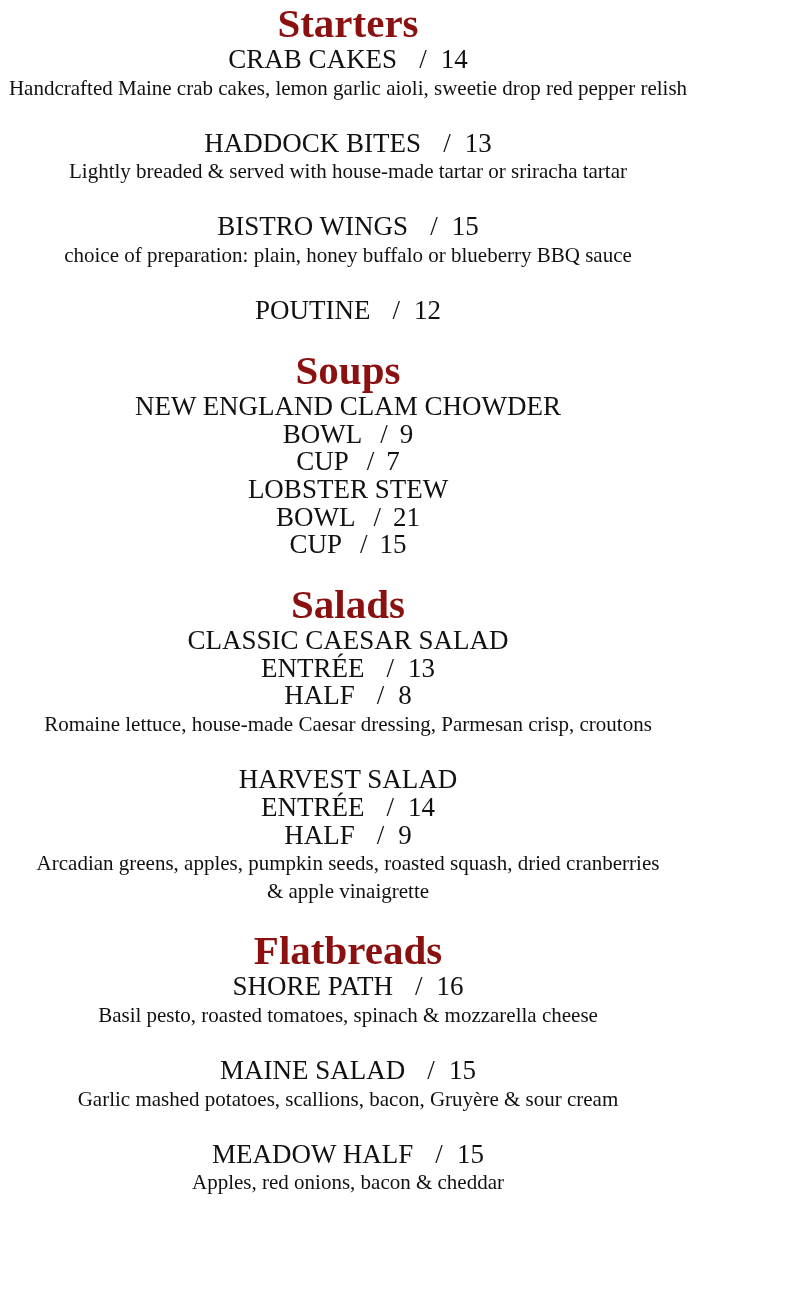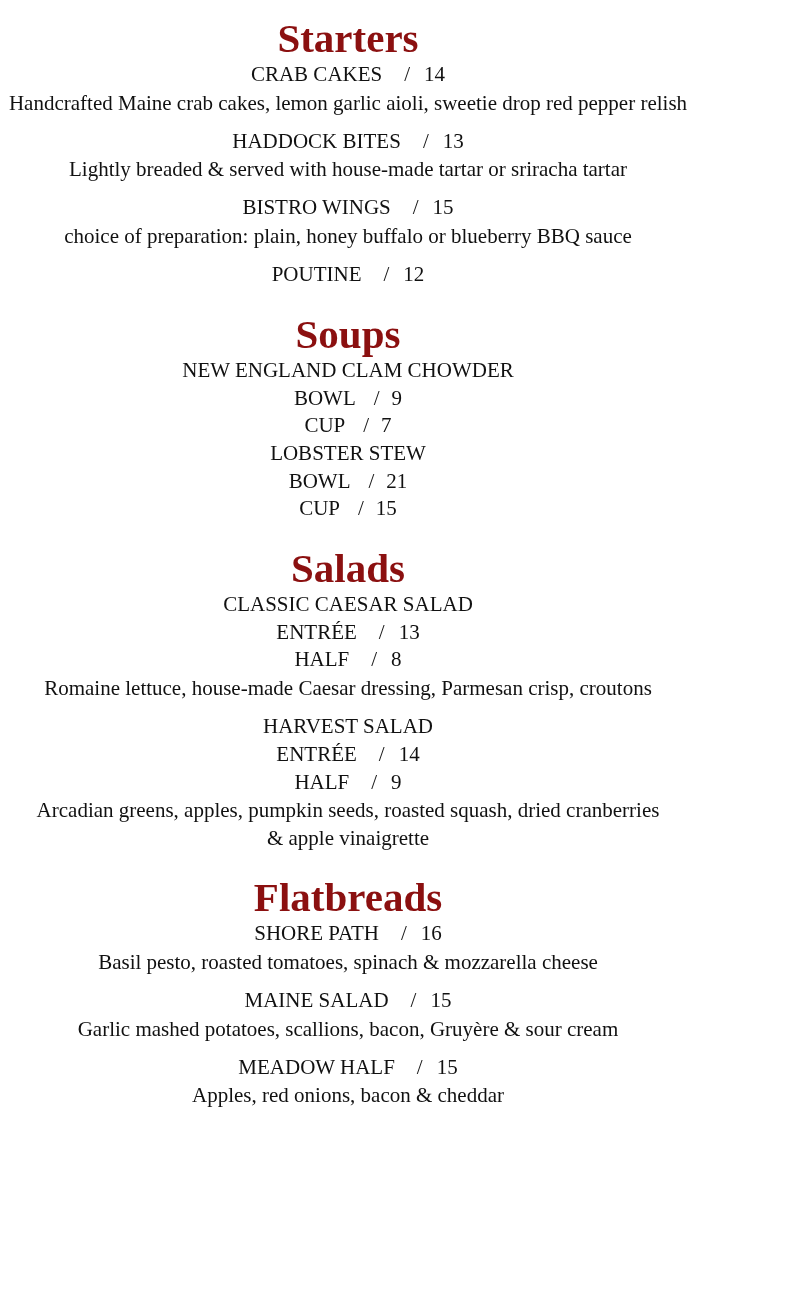--- a/index.html
+++ b/index.html
@@ -11,43 +11,43 @@
     width: 800px;
     height: 1297px;
     overflow: hidden;
     font-family: "Liberation Serif", "DejaVu Serif", serif;
     color: #111111;
     text-align: center;
   }
   .menu {
     position: relative;
     width: 696px;
-    padding-top: 15px;
+    padding-top: 0;
   }
   .section-title {
     font-weight: bold;
     font-size: 41px;
     line-height: 46px;
     color: #8b1010;
     margin: 0;
     letter-spacing: 0px;
   }
   .section {
     margin: 0;
   }
   .section + .section {
     margin-top: 22px;
   }
   .line {
-    font-size: 21px;
+    font-size: 27px;
     line-height: 27.7px;
     white-space: nowrap;
   }
   .item + .item {
-    margin-top: 11px;
+    margin-top: 28px;
     text-align: center;
   }
   .name {
     text-transform: none;
   }
   .sep {
     display: inline-block;
     margin: 0 14px 0 22px;
   }
   .sep.short {

